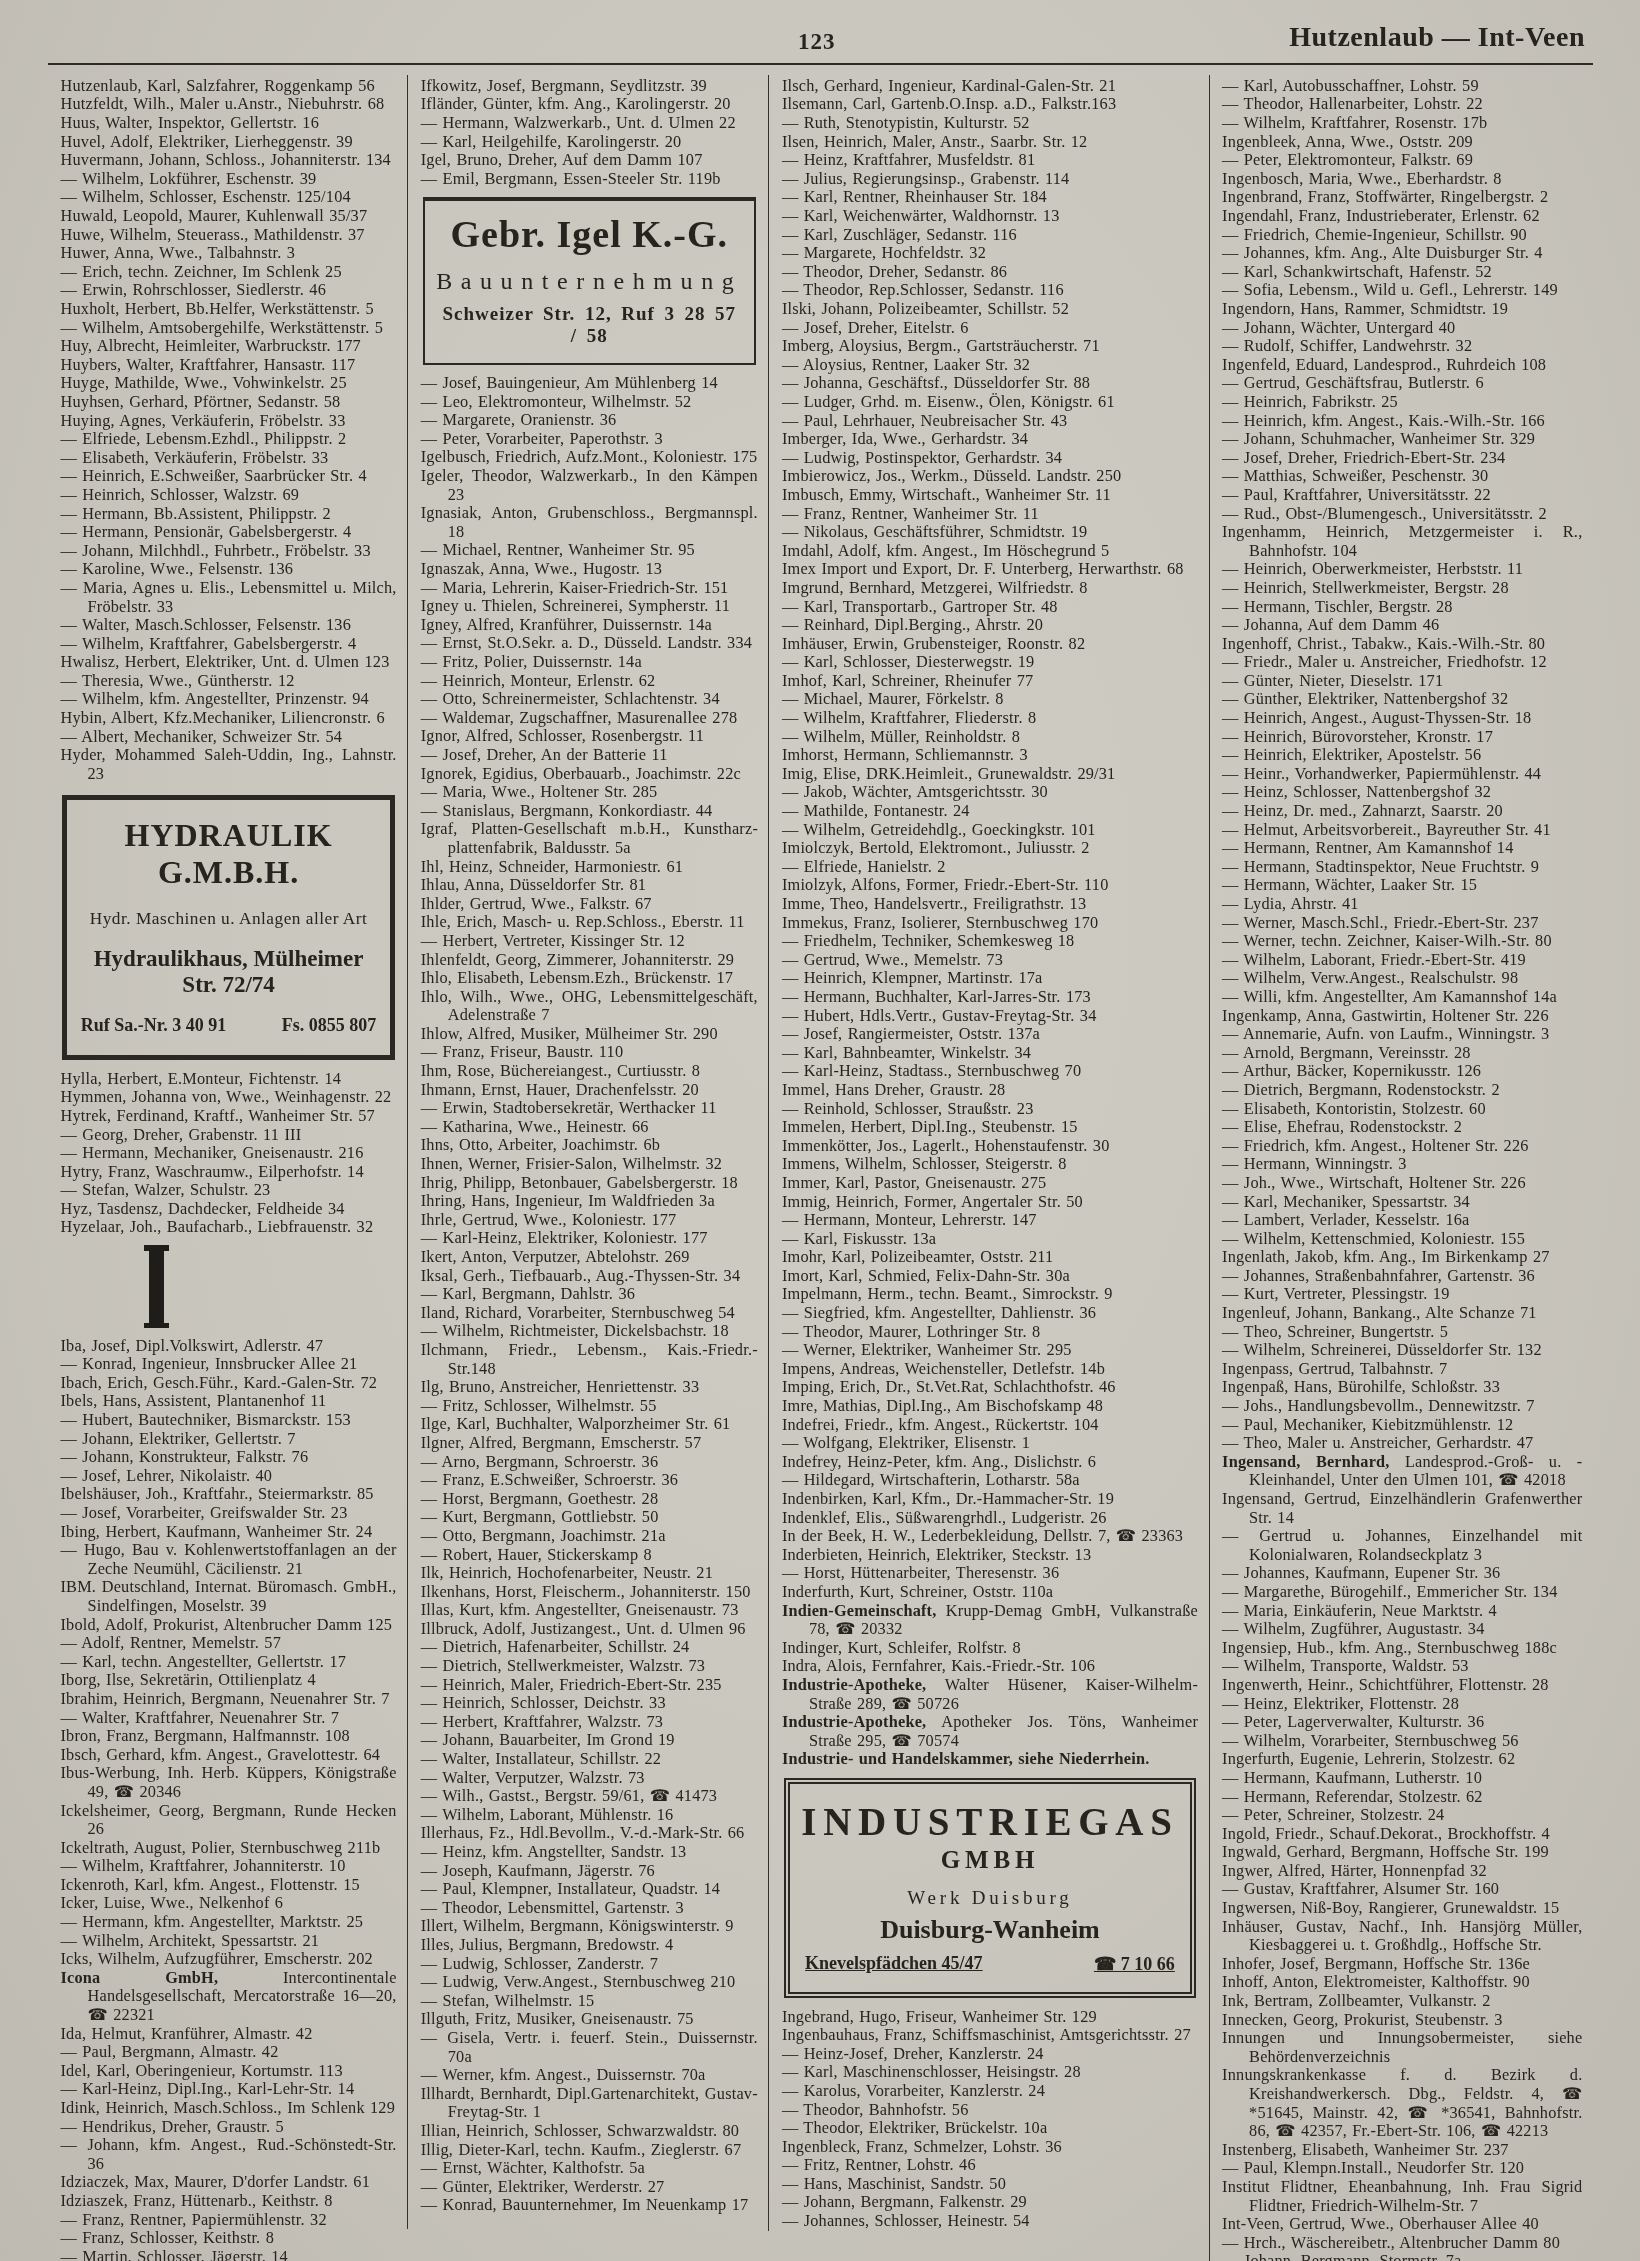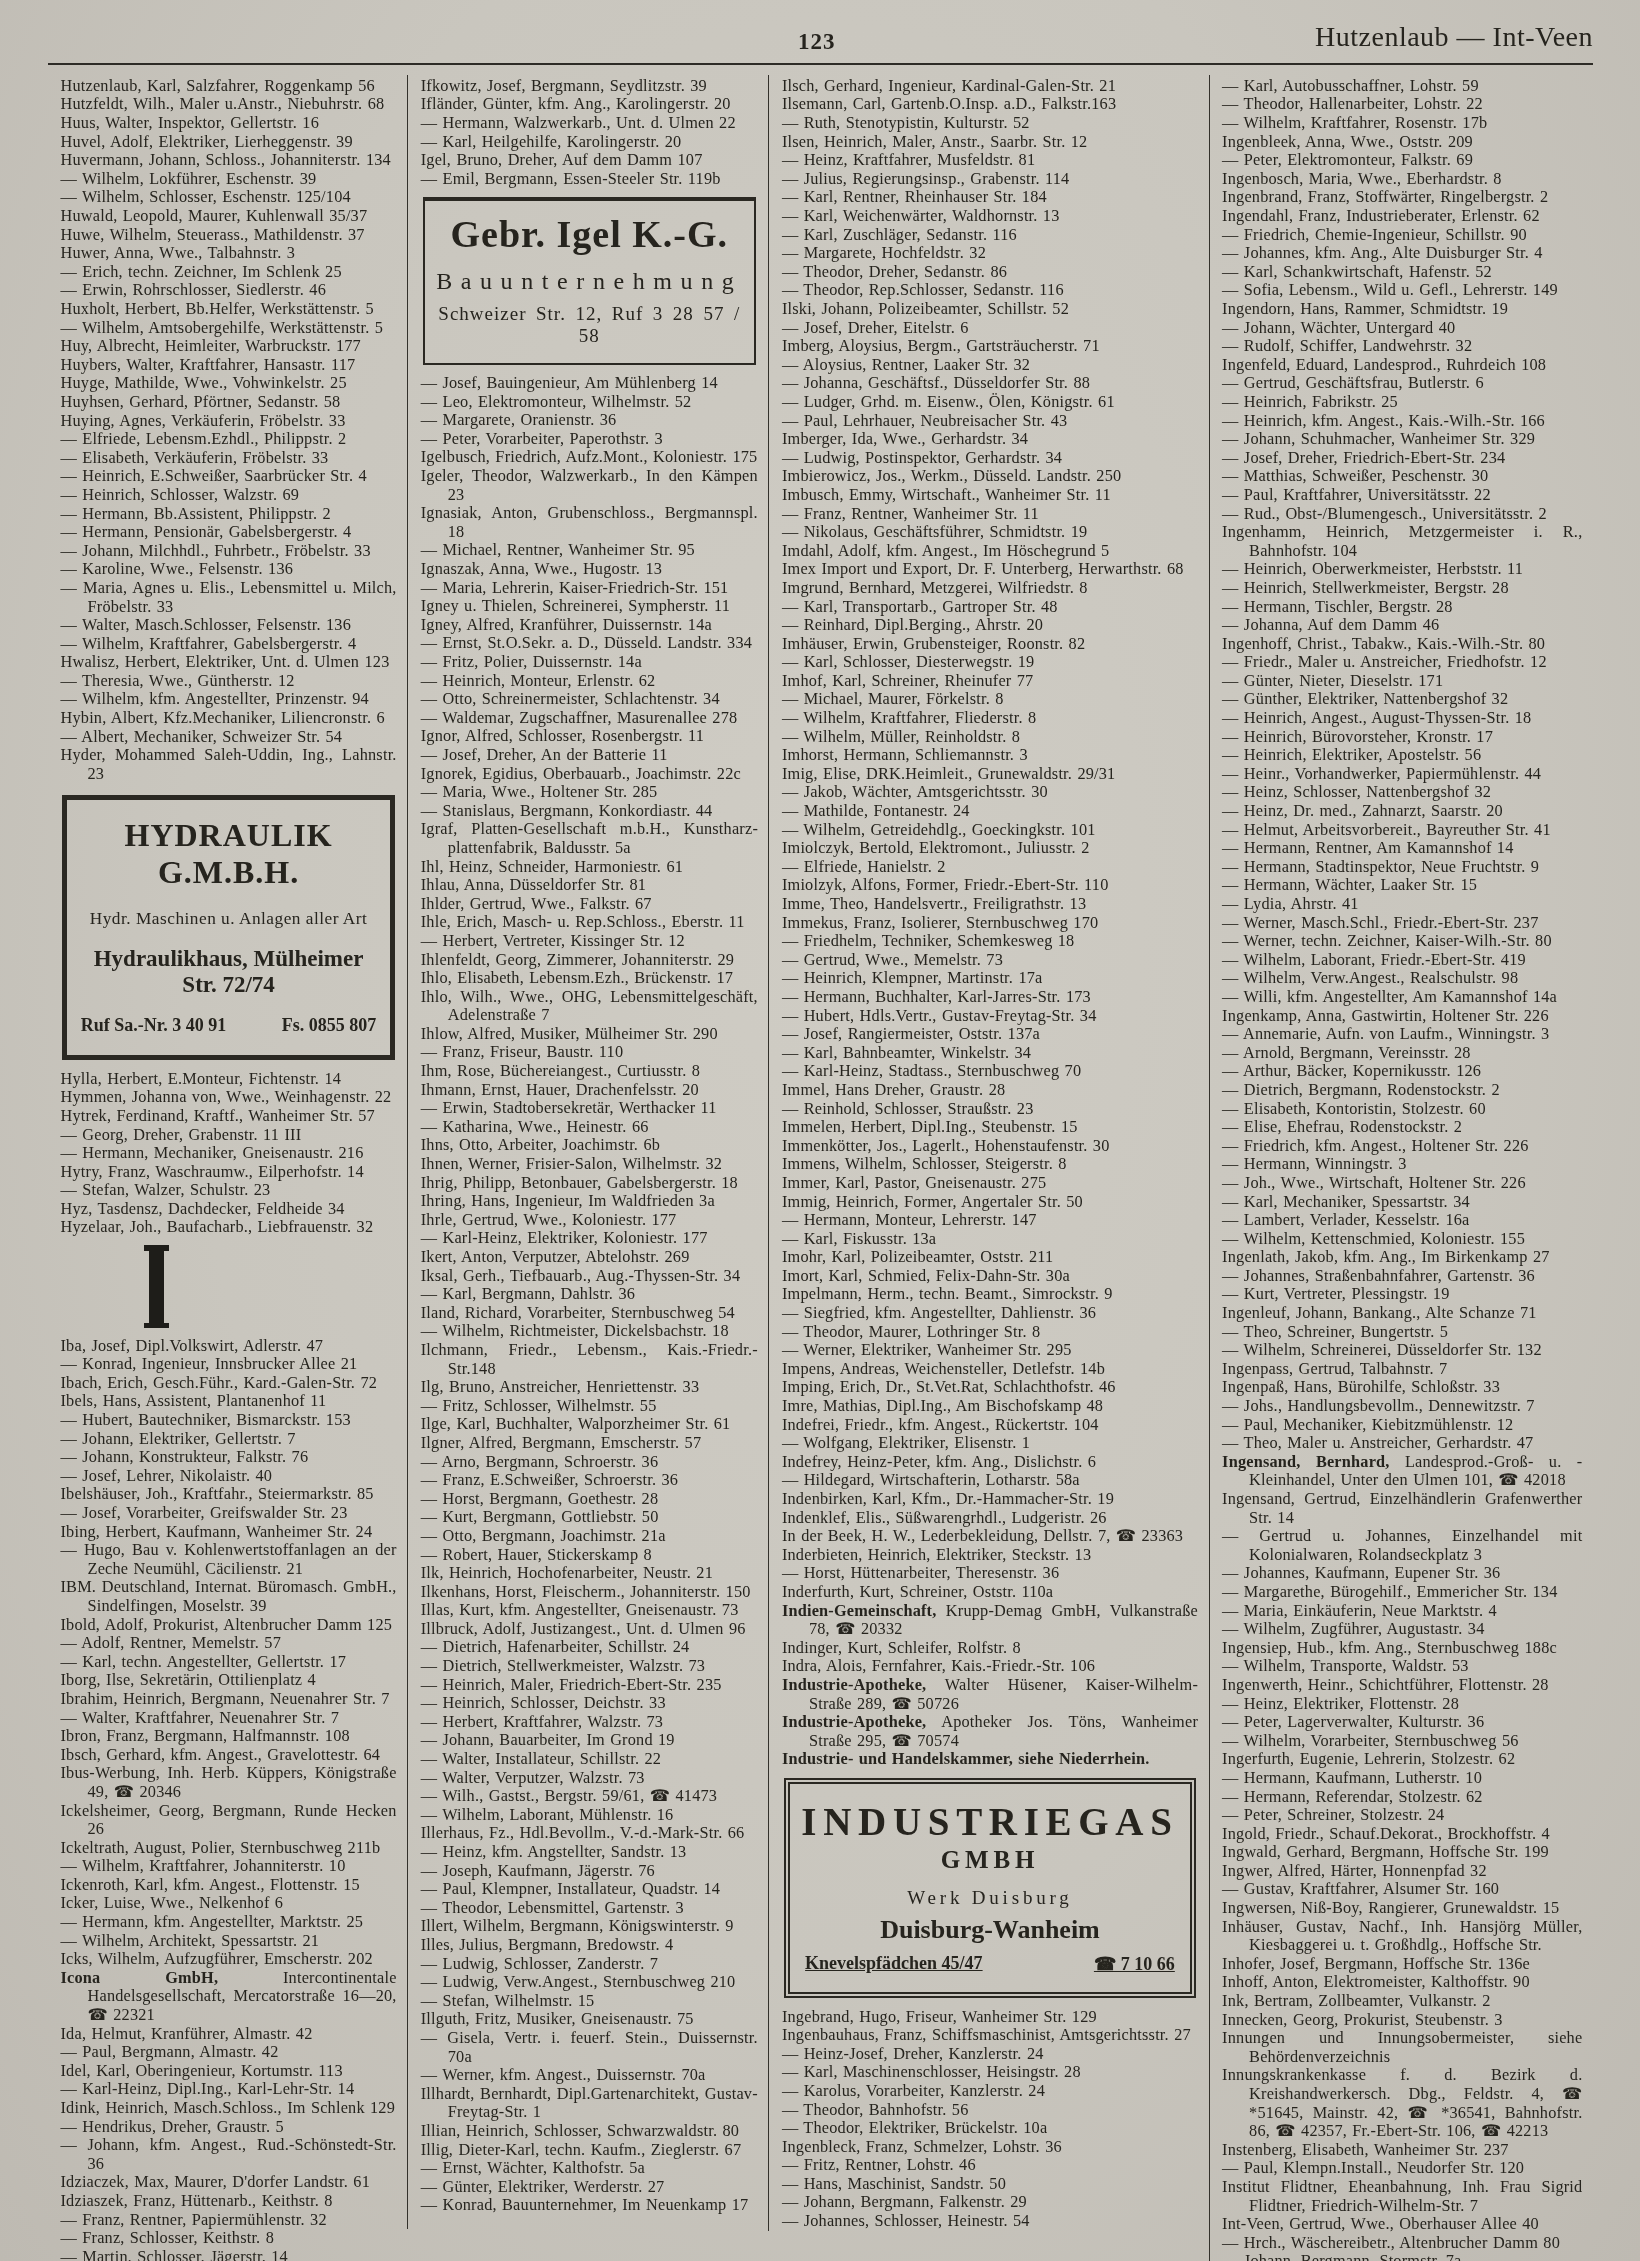--- a/index.html
+++ b/index.html
@@ -7,21 +7,21 @@
     width:1641px;height:2261px;overflow:hidden;
     background:#c9c6be;
     background-image:radial-gradient(ellipse at 50% 40%, #cfccc4 0%, #c9c6be 55%, #beb bab2 100%);
     background-image:radial-gradient(ellipse at 50% 40%, #cfccc4 0%, #c9c6be 55%, #bebab2 100%);
     font-family:"Liberation Serif","DejaVu Serif",serif;
     color:#26241e;
   }
   .sheet{padding:15.4px 48px 0 48px;}
   .hdr{position:relative;height:48px;border-bottom:2.9px solid #2d2b26;}
   .pagenum{position:absolute;left:50%;top:13.4px;transform:translateX(-60%);font-size:23px;font-weight:bold;letter-spacing:1px;}
-  .hdr-right{position:absolute;right:0;top:5.8px;font-size:28px;font-weight:normal;letter-spacing:0.5px;}
+  .hdr-right{position:absolute;right:8px;top:5.8px;font-size:28px;font-weight:bold;letter-spacing:0.5px;}
   .cols{display:grid;grid-template-columns:1fr 0.97fr 1fr 1.07fr;padding-top:9.6px;align-items:start;}
   .col{padding:1.9px 10.6px 0 12.5px;min-height:2152px;}
   .col + .col{border-left:1.9px solid #33312b;}
   .entry{
     font-size:16.3px;line-height:18.6px;
     text-align:justify;
     padding-left:27px;text-indent:-27px;
     letter-spacing:0.2px;
     word-spacing:1px;
   }
@@ -30,21 +30,21 @@
   .ad{border:3.8px solid #2a2822;margin:8.6px 1.9px 9.6px 1.9px;padding:11.5px 9.6px;text-align:center;text-indent:0;}
   .ad div{text-indent:0;}
   .ad-hydraulik{border-width:5.8px;padding:17.3px 9.6px 19px 9.6px;margin-top:11.5px;}
   .ad-hydraulik .t1{font-size:32px;font-weight:bold;letter-spacing:1px;}
   .ad-hydraulik .t2{font-size:17.3px;margin-top:17.3px;letter-spacing:0.5px;}
   .ad-hydraulik .t3{font-size:23px;font-weight:bold;margin-top:17.3px;text-align:center;}
   .ad-hydraulik .t4{margin-top:17.3px;}
   .ad-igel{border-width:2.9px;padding:13.4px 11.5px 15.4px 11.5px;box-shadow:inset 0 1.9px 0 0 #2a2822;}
   .ad-igel .t1{font-size:38px;font-weight:bold;letter-spacing:1px;}
   .ad-igel .t2{font-size:24px;letter-spacing:8.6px;margin-top:12px;}
-  .ad-igel .t3{font-size:19px;font-weight:normal;margin-top:7.7px;letter-spacing:1px;word-spacing:3.8px;text-align:center;}
+  .ad-igel .t3{font-size:19px;font-weight:bold;margin-top:7.7px;letter-spacing:1px;word-spacing:3.8px;text-align:center;}
   .ad-industriegas{border-style:double;border-width:6.7px;padding:15.4px 11.5px 17.3px 11.5px;text-align:center;}
   .ad-industriegas .t1{font-size:39px;font-weight:bold;letter-spacing:6.7px;}
   .ad-industriegas .t2{font-size:25px;font-weight:bold;letter-spacing:4.8px;margin-top:1.9px;}
   .ad-industriegas .t3{font-size:19px;letter-spacing:3.8px;margin-top:13.4px;}
   .ad-industriegas .t4{font-size:26px;font-weight:bold;margin-top:5.8px;}
   .ad-industriegas .t5{margin-top:7.7px;text-decoration:underline;}
   .split{display:flex;justify-content:space-between;font-weight:bold;font-size:18px;padding:0 3.8px;}
   
   .marker{height:92px;display:flex;align-items:center;padding-left:88px;margin:3.8px 0;}
   .ibar{width:15.4px;height:83px;background:#1e1d19;position:relative;}

